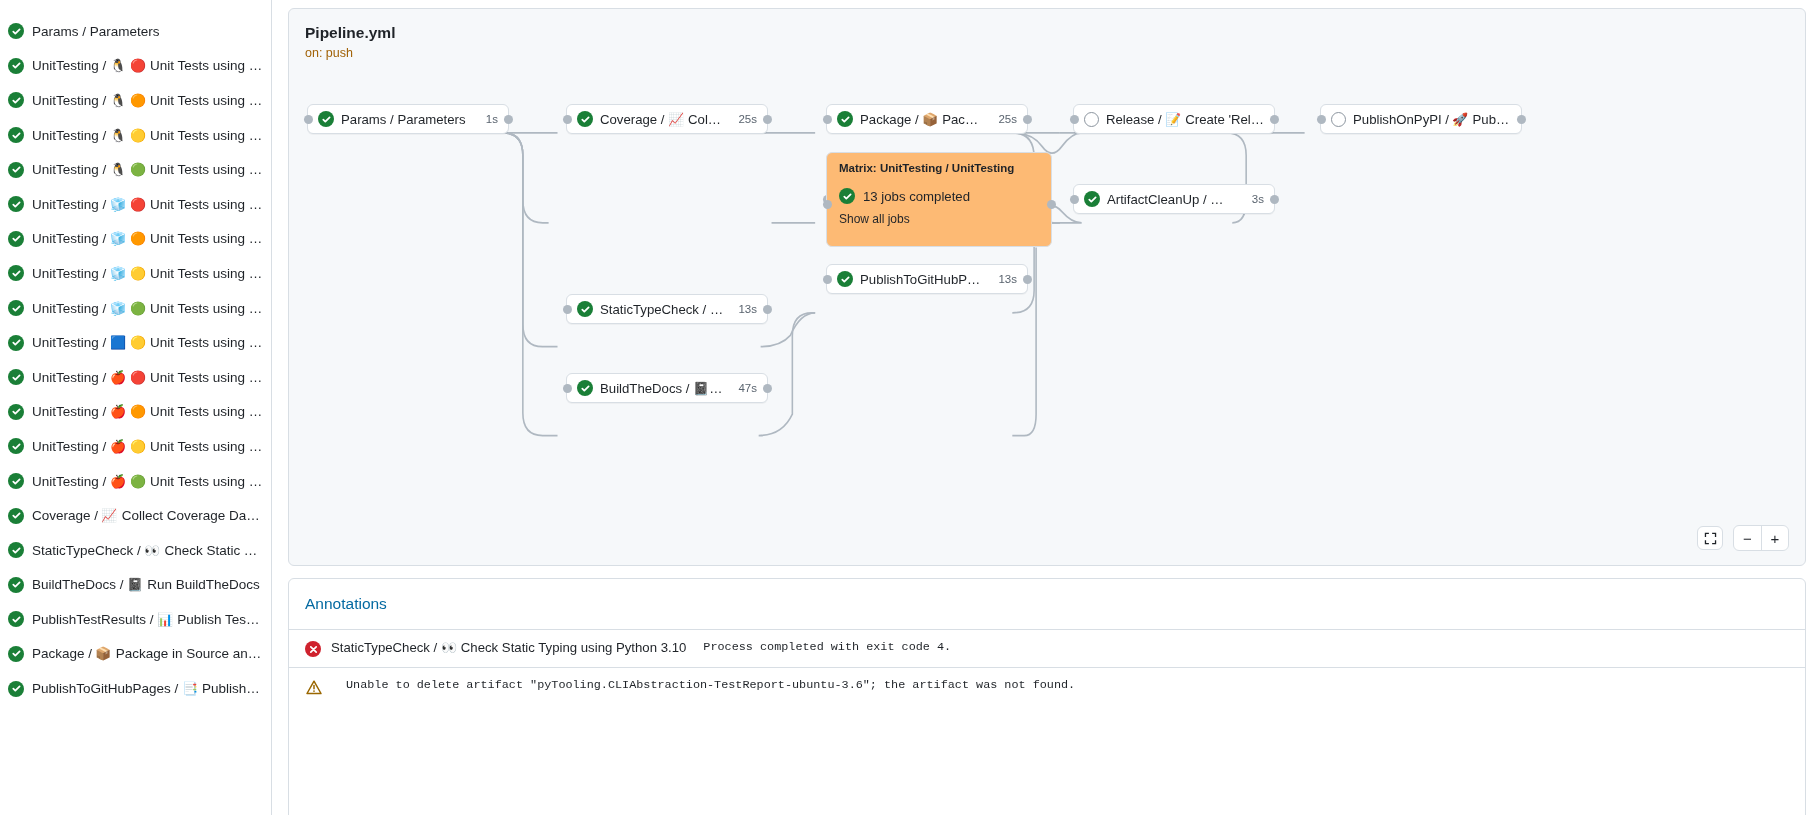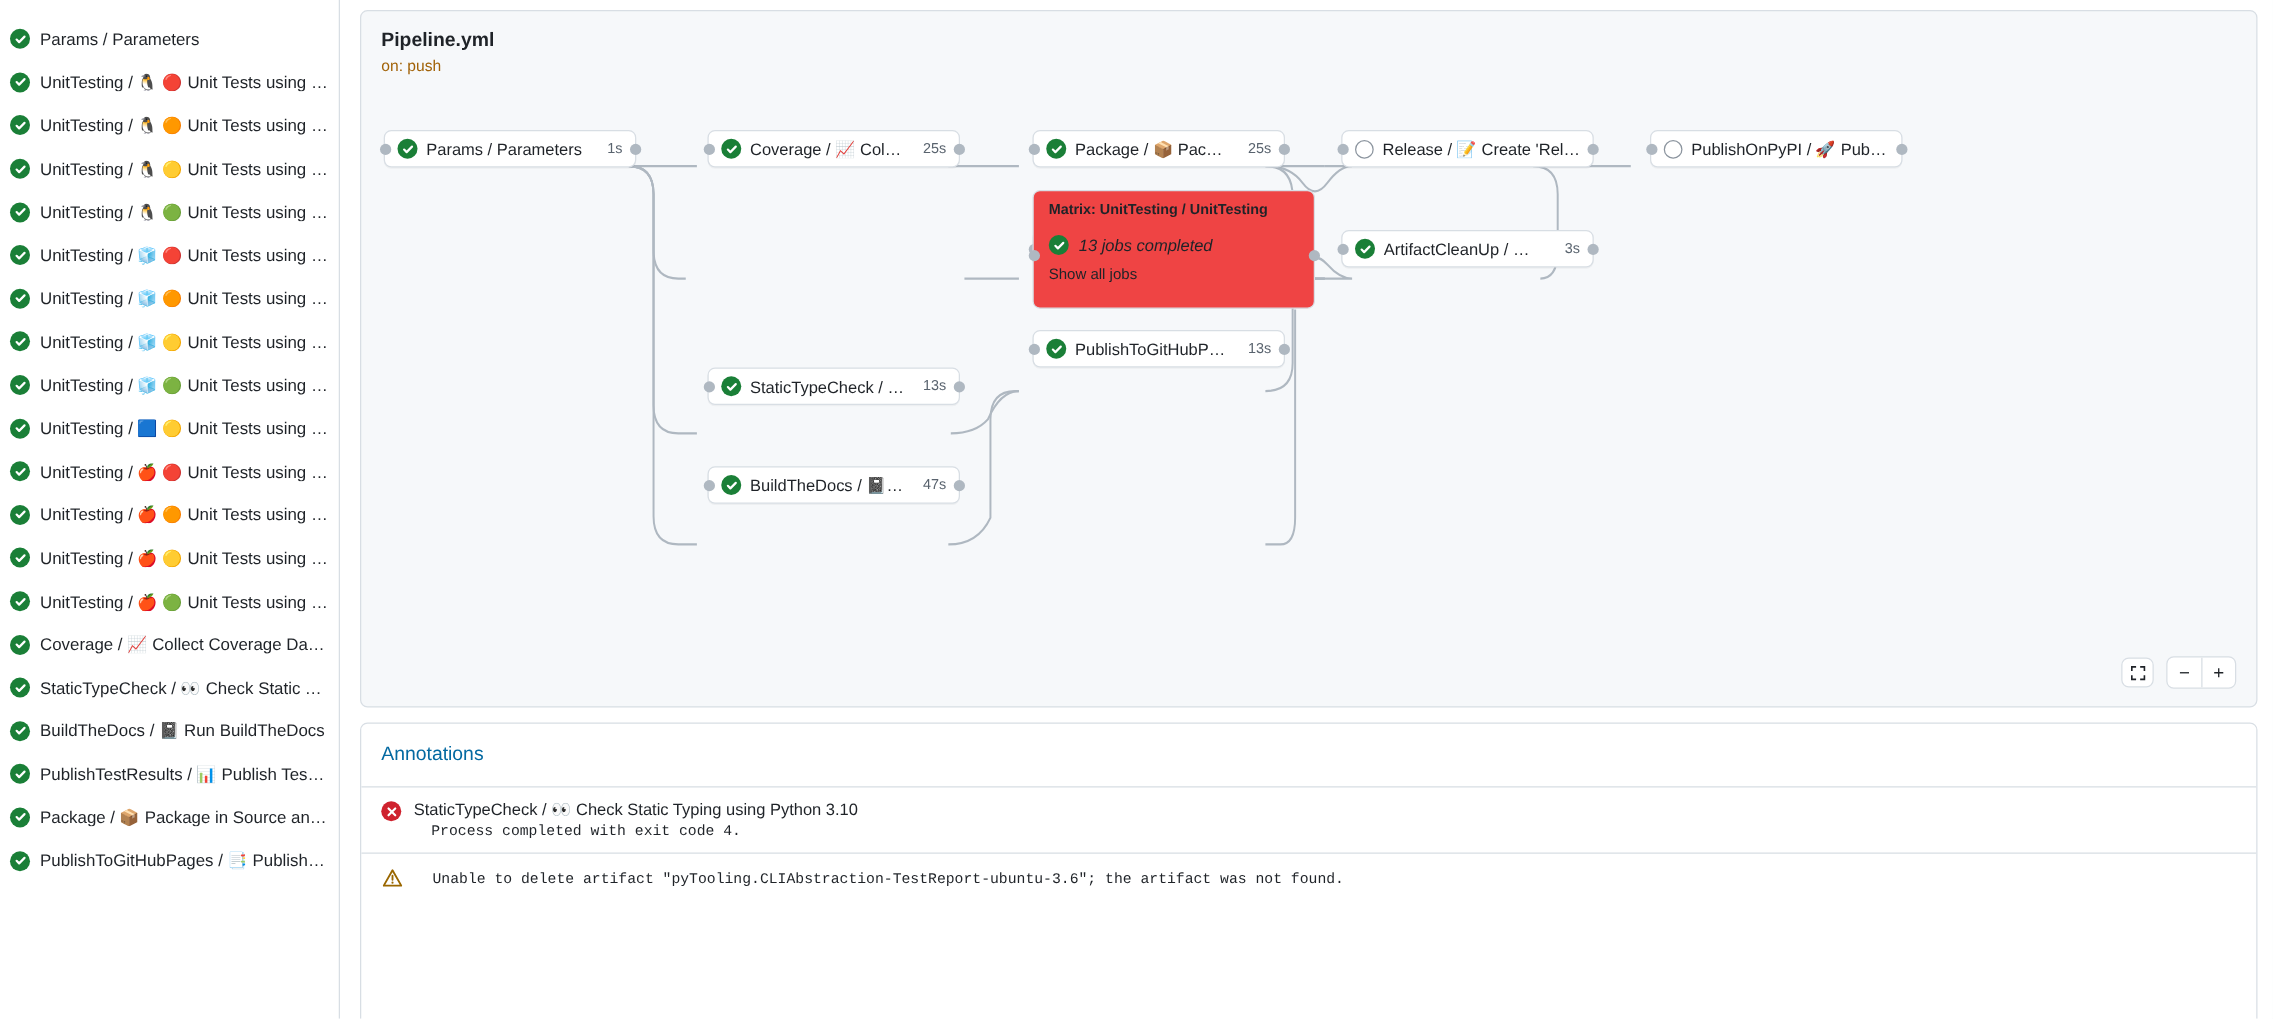--- a/index.html
+++ b/index.html
@@ -124,35 +124,34 @@
     position: absolute;
     width: 9px; height: 9px;
     border-radius: 50%;
     background: #afb8c1;
   }
 
   .matrix-group {
     position: absolute;
     border: 1px solid #d8dee4;
     border-radius: 6px;
-    background: #ef4444;
+    background: #fdba74;
     padding: 0;
   }
   .matrix-title {
     font-size: 11.5px;
     color: #1f2328;
     font-weight: 600;
     padding: 9px 12px 0 12px;
     white-space: nowrap;
   }
   .matrix-row {
     display: flex; align-items: center; gap: 8px;
     font-size: 13.2px; color: #1f2328;
     padding: 14px 12px 0 12px;
-    font-style: italic;
   }
   .matrix-link {
     font-size: 12px;
     color: #1f2328;
     padding: 8px 12px 10px 12px;
     cursor: pointer;
   }
 
   
   .zoom-controls {
@@ -199,21 +198,21 @@
   .annot-title { font-size: 15.5px; font-weight: 400; color: #0369a1; }
   .annot-count { font-size: 12.5px; color: #59636e; margin-top: 4px; }
   .annot-list { margin-top: 16px; }
   .annot-row {
     display: flex;
     gap: 10px;
     padding: 10px 16px 10px 16px;
     border-top: 1px solid #d8dee4;
   }
   .annot-row:first-child { border-top: 1px solid #d8dee4; }
-  .annot-body { display: flex; flex-direction: column; gap: 3px; justify-content: flex-end; }
+  .annot-body { display: flex; flex-direction: row; gap: 3px; }
   .annot-name { font-size: 13.2px; color: #1f2328; font-weight: 400; }
   .annot-msg {
     font-size: 11.8px;
     color: #1f2328;
     font-family: "Liberation Mono", monospace;
     padding-left: 14px;
   }
   .ico-err {
     width: 16px; height: 16px; min-width: 16px;
     border-radius: 50%;

